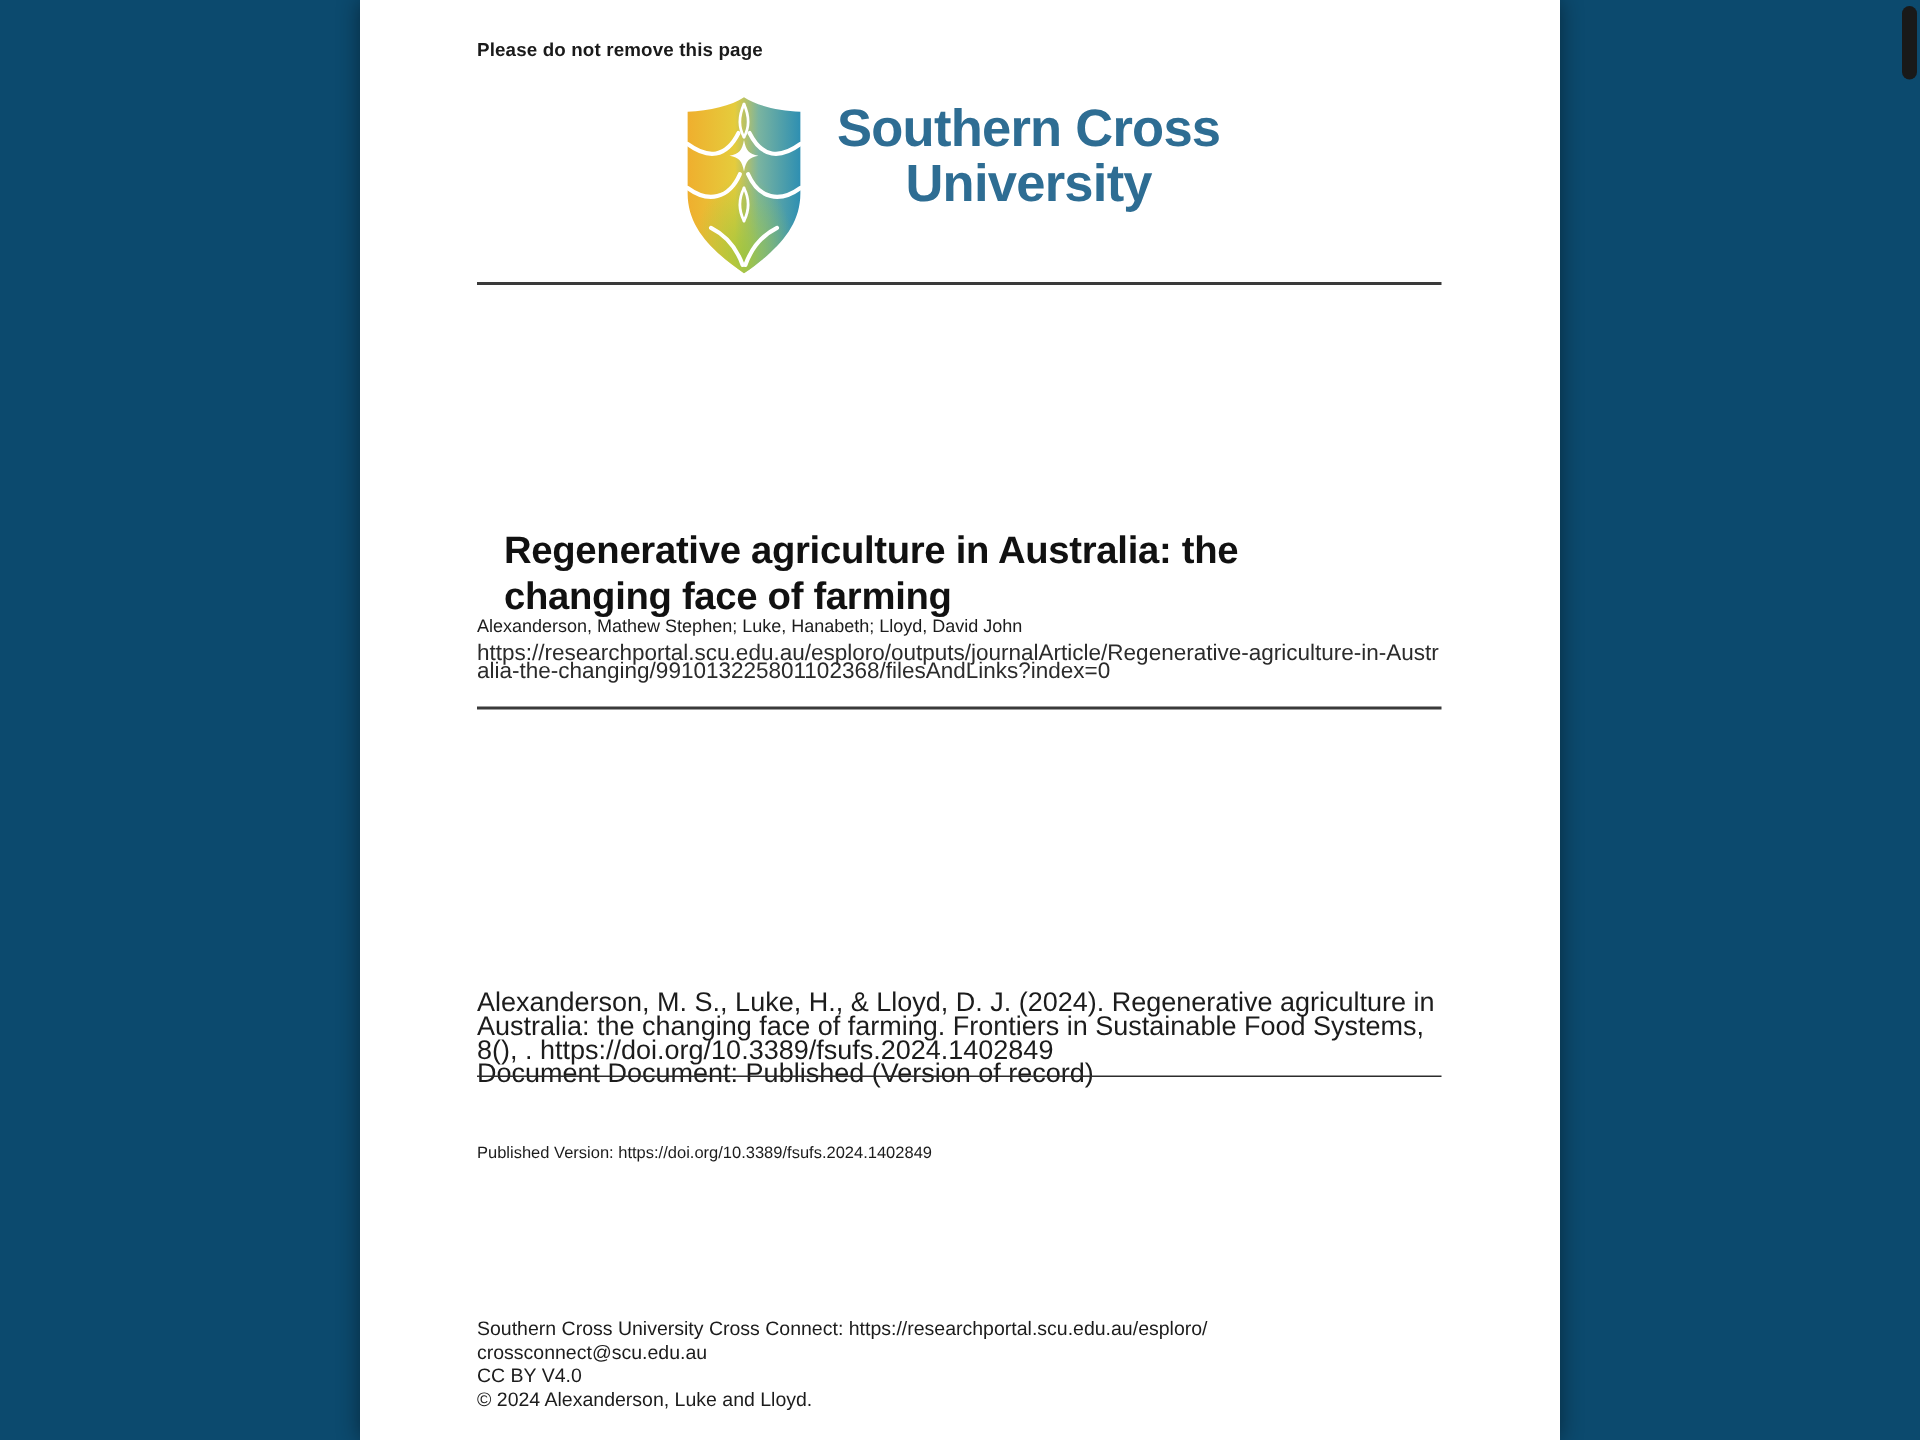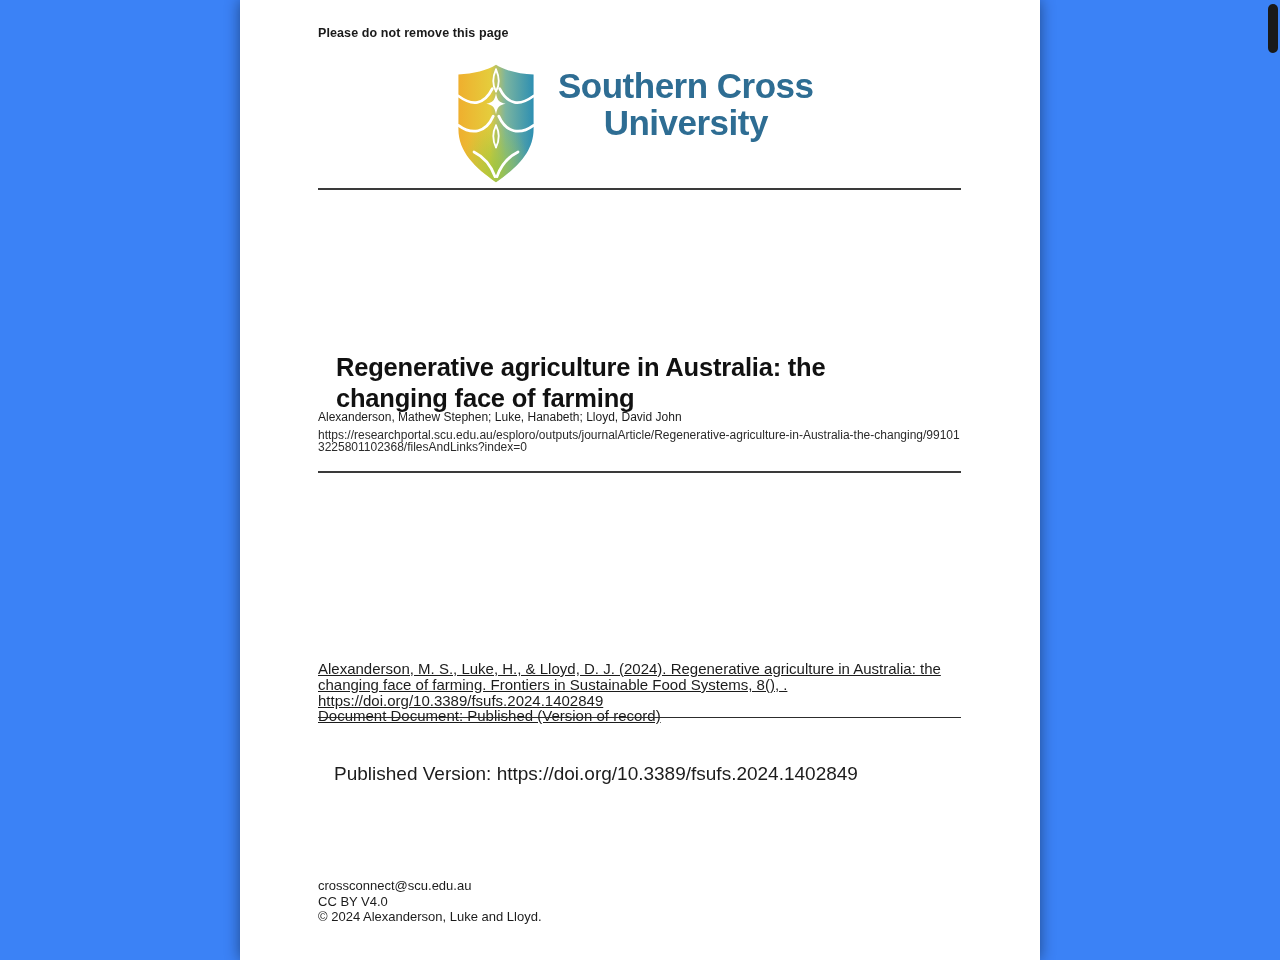--- a/index.html
+++ b/index.html
@@ -8,21 +8,21 @@
     width: 1280px;
     height: 960px;
     overflow: hidden;
     background: #2f2f2f;
     font-family: "Liberation Sans", "DejaVu Sans", sans-serif;
   }
   .viewer {
     position: relative;
     width: 1280px;
     height: 960px;
-    background: #3b82f6;
+    background: #0c4a6e;
   }
   .page {
     position: absolute;
     left: 240px;
     top: 0;
     width: 800px;
     height: 960px;
     background: #ffffff;
     box-shadow: 0 0 14px rgba(0,0,0,0.45);
     overflow: hidden;
@@ -73,38 +73,37 @@
   .authors {
     left: 78px; top: 410px;
     width: 650px;
     font-size: 12px;
     color: #1c1c1c;
     white-space: nowrap;
   }
   .record-url {
     left: 78px; top: 430px;
     width: 643px;
-    font-size: 12px;
+    font-size: 15px;
     line-height: 11.5px;
     color: #2b2b2b;
     word-break: break-all;
   }
   .citation {
     left: 78px; top: 661px;
     width: 650px;
-    font-size: 15px;
+    font-size: 18px;
     line-height: 15.8px;
     color: #1c1c1c;
-    text-decoration: underline;
   }
   .citation div { position: static; }
   .published-version {
-    left: 94px; top: 763px;
+    left: 78px; top: 763px;
     width: 650px;
-    font-size: 19px;
+    font-size: 11px;
     color: #1c1c1c;
     white-space: nowrap;
   }
   .footer {
     left: 78px; top: 878px;
     width: 650px;
     font-size: 13px;
     line-height: 15.7px;
     color: #1c1c1c;
   }
@@ -176,20 +175,21 @@
     <div class="citation">
       <div>Alexanderson, M. S., Luke, H., &amp; Lloyd, D. J. (2024). Regenerative agriculture in Australia: the changing face of farming. Frontiers in Sustainable Food Systems, 8(), . https://doi.org/10.3389/fsufs.2024.1402849</div>
       <div>Document Document: Published (Version of record)</div>
     </div>
 
     <div class="rule rule-3"></div>
 
     <div class="published-version">Published Version: https://doi.org/10.3389/fsufs.2024.1402849</div>
 
     <div class="footer">
+      <div>Southern Cross University Cross Connect: https://researchportal.scu.edu.au/esploro/</div>
       <div>crossconnect@scu.edu.au</div>
       <div>CC BY V4.0</div>
       <div>© 2024 Alexanderson, Luke and Lloyd.</div>
     </div>
 
   </div>
 
   <div class="scroll-thumb"></div>
 
 </div>

